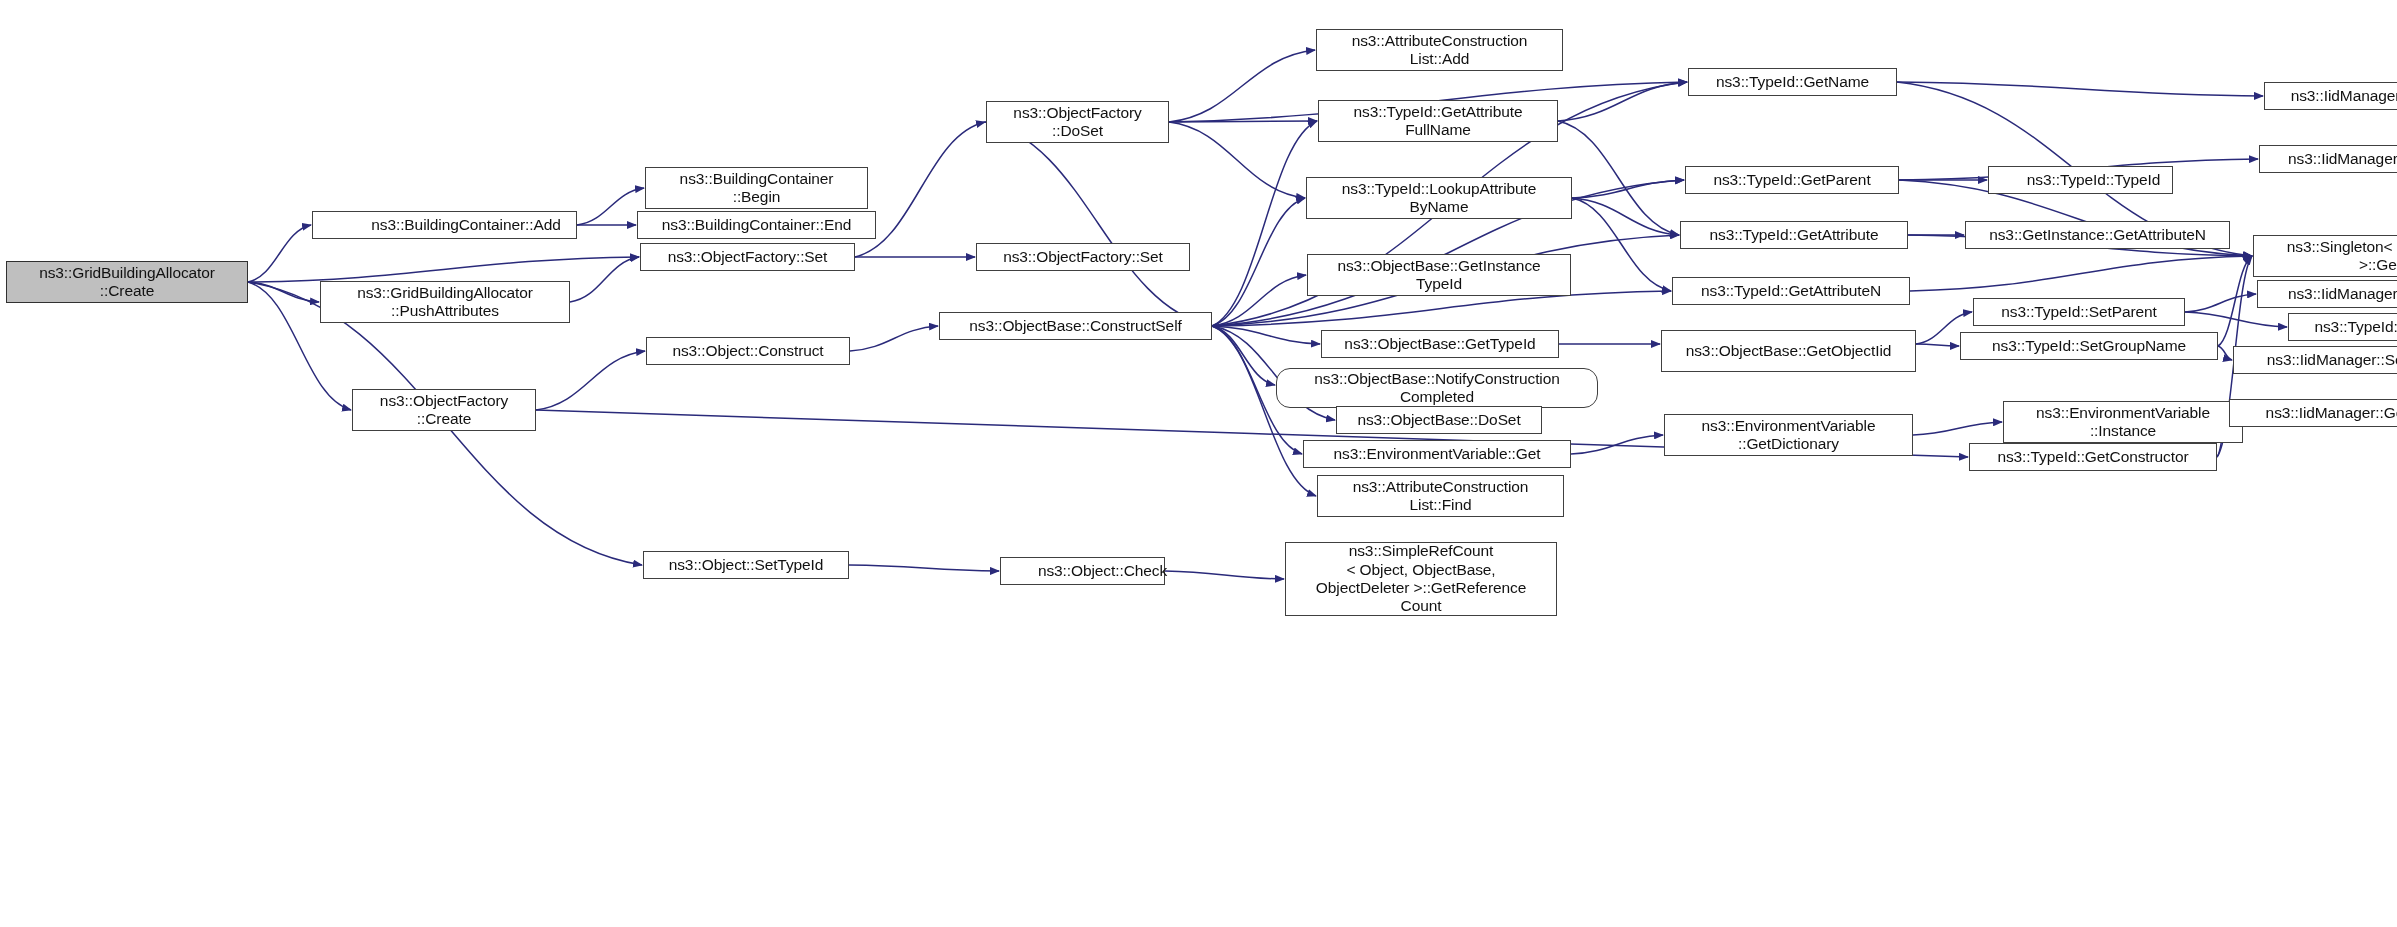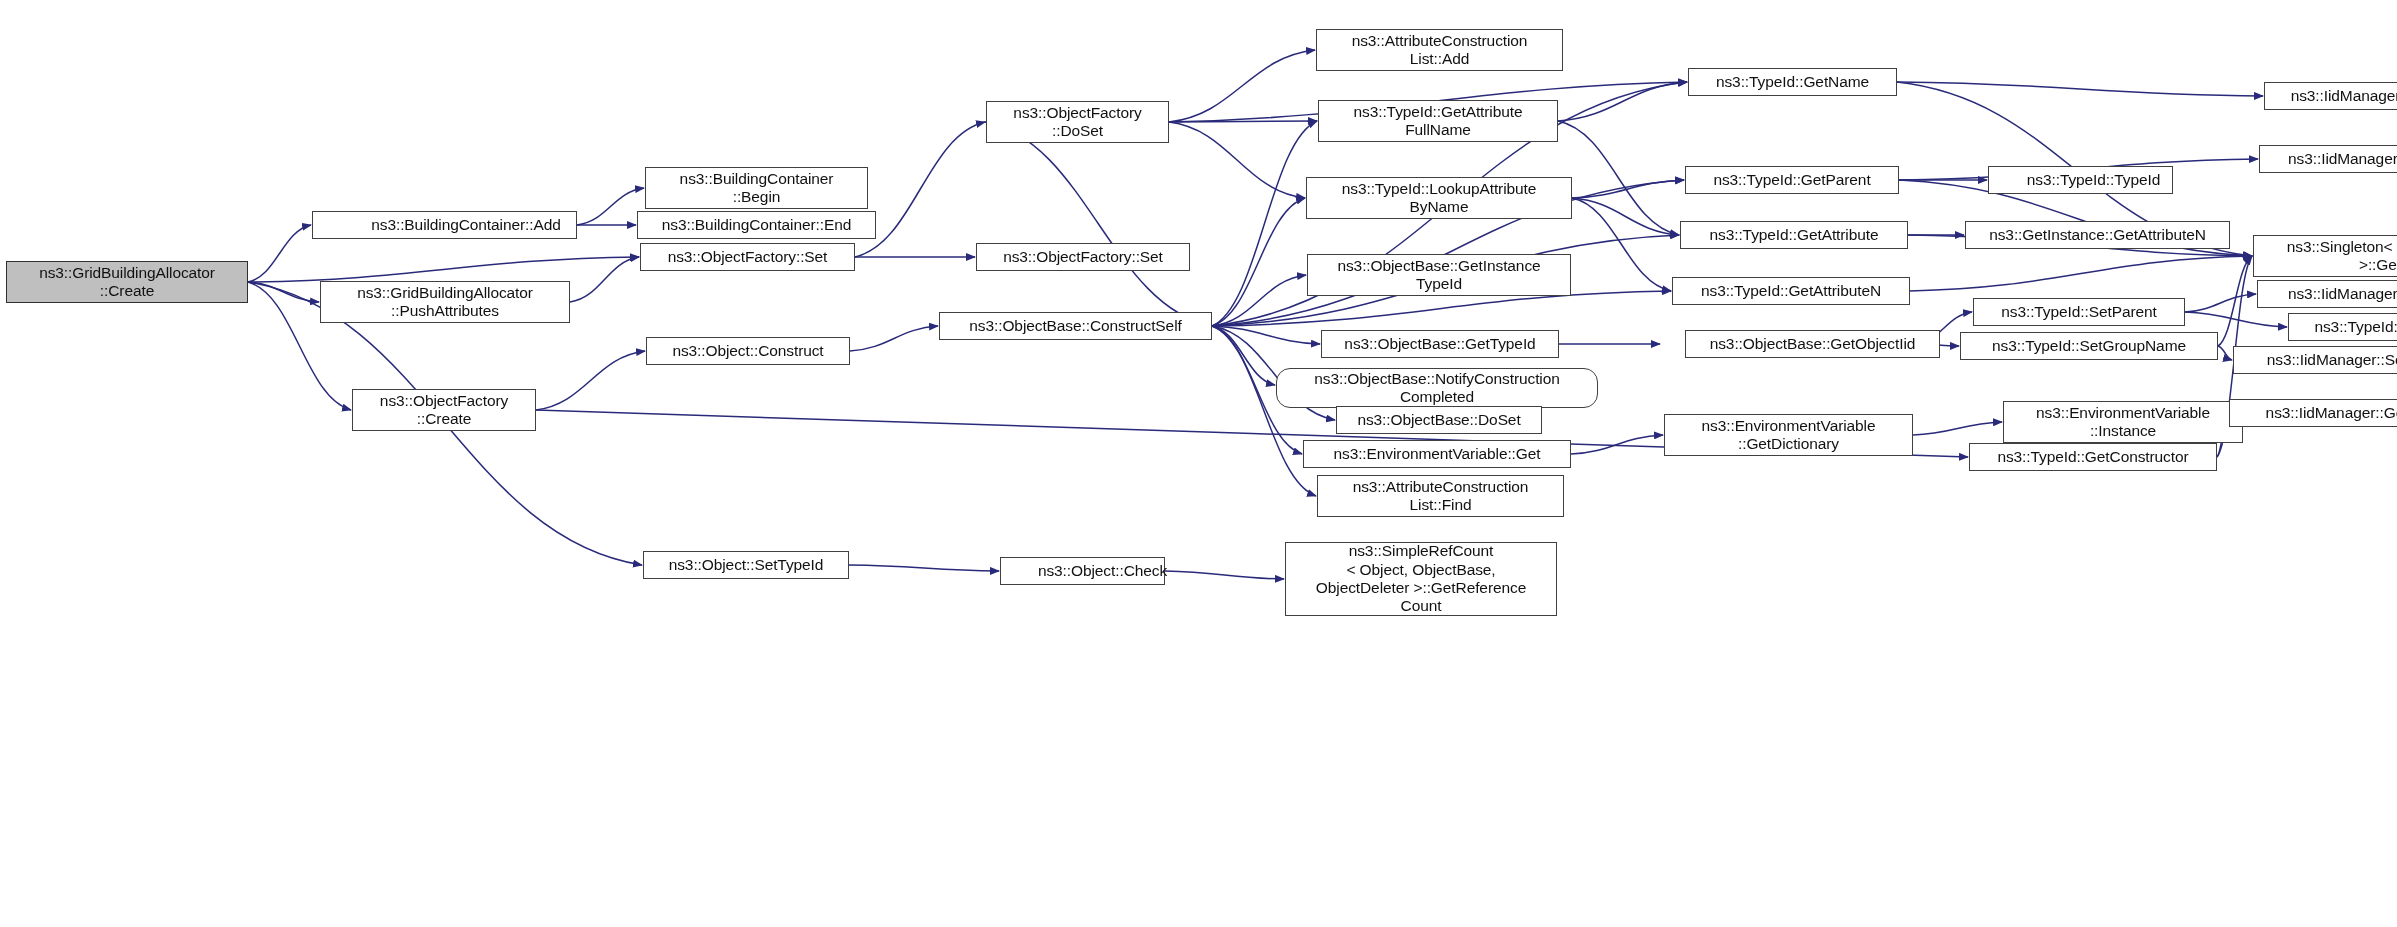--- a/index.html
+++ b/index.html
@@ -175,21 +175,21 @@
       </div>
       <div class="node" style="left: 1685px; top: 166px; width: 214px; height: 28px;">
         <span>ns3::TypeId::GetParent</span>
       </div>
       <div class="node" style="left: 1680px; top: 221px; width: 228px; height: 28px;">
         <span>ns3::TypeId::GetAttribute</span>
       </div>
       <div class="node" style="left: 1672px; top: 277px; width: 238px; height: 28px;">
         <span>ns3::TypeId::GetAttributeN</span>
       </div>
-      <div class="node" style="left: 1661px; top: 330px; width: 255px; height: 28px; margin-left: 24px;">
+      <div class="node" style="left: 1661px; top: 330px; width: 255px; height: 42px;">
         <span>ns3::ObjectBase::GetObjectIid</span>
       </div>
       <div class="node" style="left: 1664px; top: 414px; width: 249px; height: 42px;">
         <span>ns3::EnvironmentVariable
 ::GetDictionary</span>
       </div>
       <div class="node" style="left: 1988px; top: 166px; width: 185px; height: 28px; padding-left: 26px;">
         <span>ns3::TypeId::TypeId</span>
       </div>
       <div class="node" style="left: 1965px; top: 221px; width: 265px; height: 28px;">

